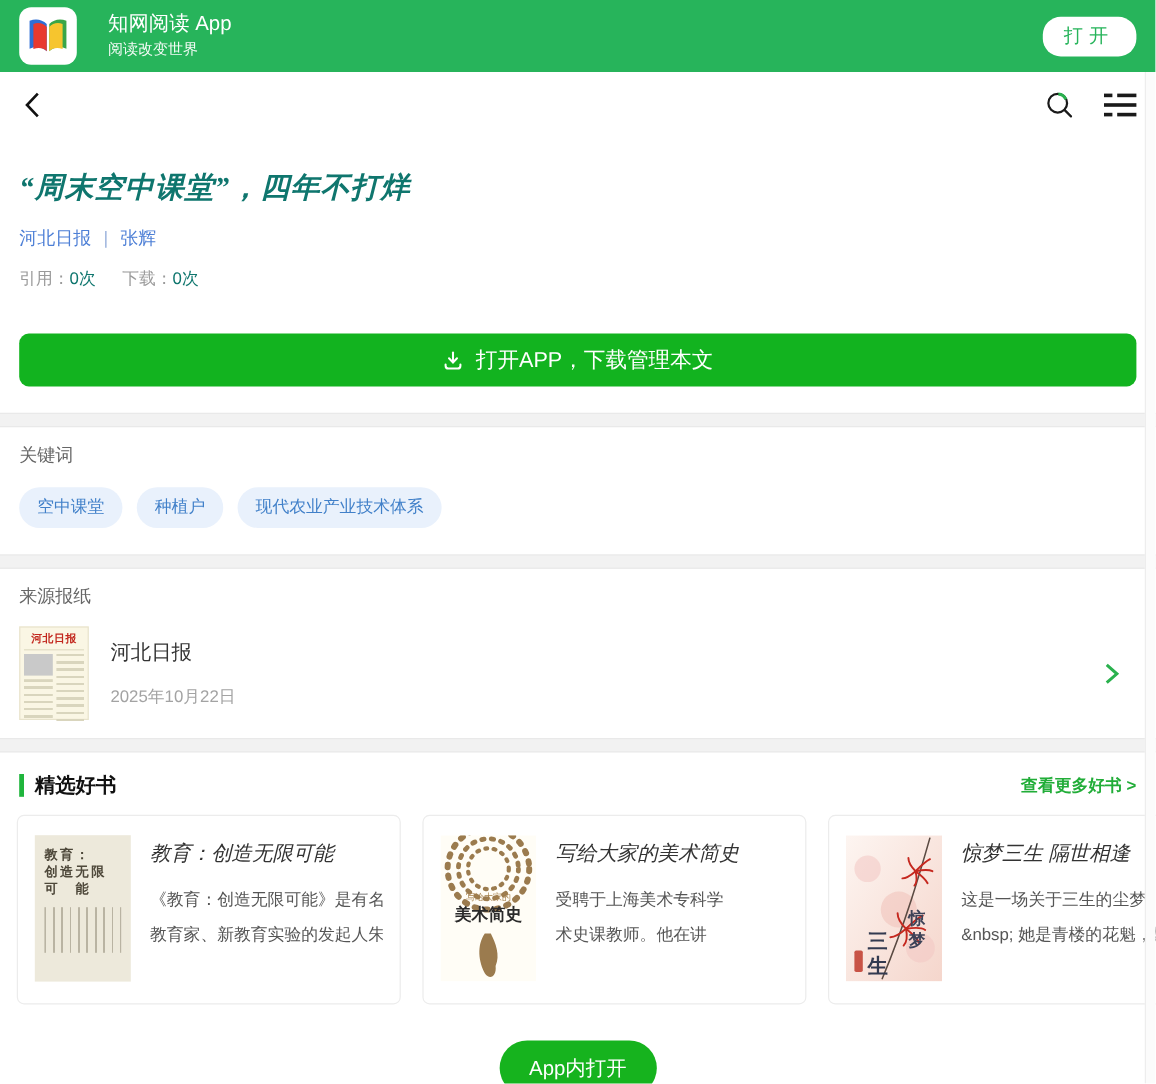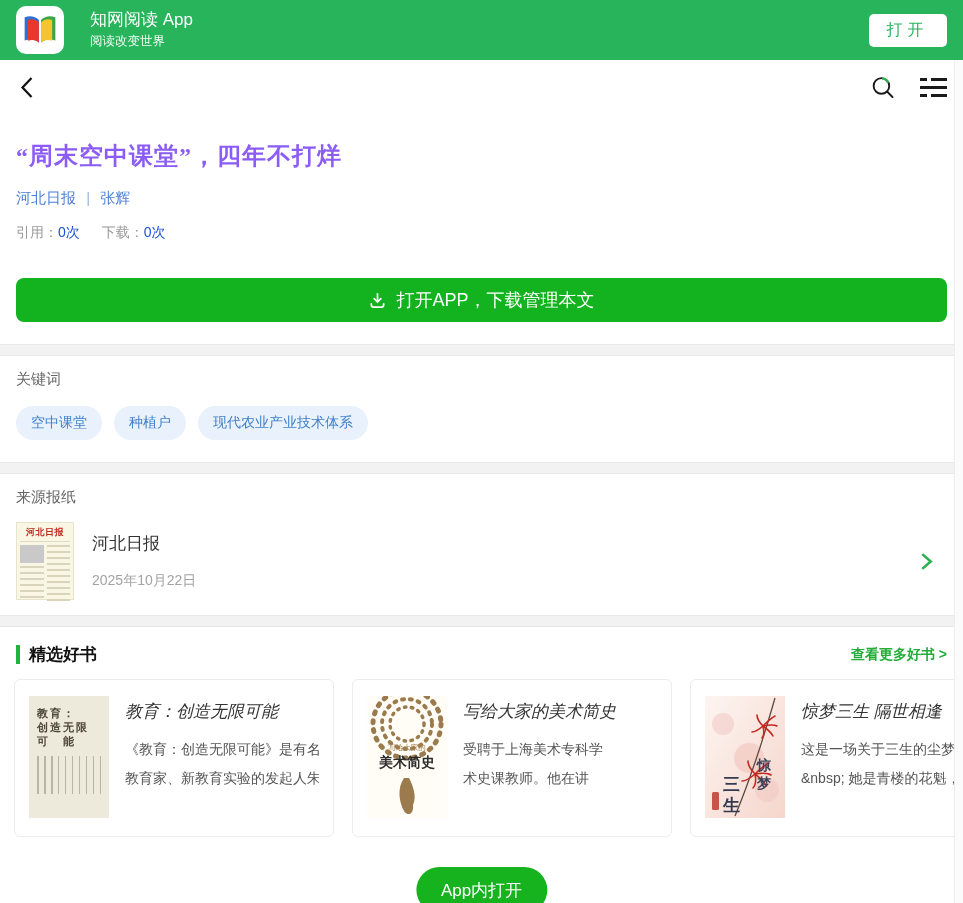--- a/index.html
+++ b/index.html
@@ -6,40 +6,40 @@
   body{
     width:963px;height:903px;position:relative;overflow:hidden;
     background:#fff;font-family:"Liberation Sans","DejaVu Sans",sans-serif;
   }
   
   .banner{height:60px;background:#27b45b;display:flex;align-items:center;padding:0 16px;box-sizing:border-box;}
   .app-icon{width:48px;height:48px;background:#fff;border-radius:10px;display:flex;align-items:center;justify-content:center;flex-shrink:0;}
   .banner-text{margin-left:26px;color:#fff;}
   .banner-title{font-size:17px;line-height:19px;}
   .banner-sub{font-size:12.5px;margin-top:4px;opacity:.95;}
-  .open-btn{margin-left:auto;width:78px;height:33px;background:#fff;color:#27b45b;border:none;border-radius:5px;
+  .open-btn{margin-left:auto;width:78px;height:33px;background:#fff;color:#27b45b;border:none;border-radius:15px;
     font-size:16px;letter-spacing:5px;padding-left:5px;cursor:pointer;font-family:inherit;display:flex;align-items:center;justify-content:center;}
   
   .nav{height:54px;display:flex;align-items:center;padding:0 16px;box-sizing:border-box;}
   .nav-right{margin-left:auto;display:flex;align-items:center;gap:24px;}
   .icon-list{display:flex;flex-direction:column;gap:5px;cursor:pointer;}
   .icon-list .row{display:flex;gap:4px;align-items:center;}
   .icon-list .d{width:7px;height:3px;background:#1a1a1a;}
   .icon-list .l{width:16px;height:3px;background:#1a1a1a;}
   .icon-list .full{width:27px;height:3px;background:#1a1a1a;}
   
   .article{padding:0 16px;}
-  .art-title{font-family:"Liberation Serif","DejaVu Serif",serif;font-size:24px;font-weight:bold;color:#8b5cf6;
-    margin:26px 0 0;letter-spacing:1px;}
+  .art-title{font-family:"Liberation Serif","DejaVu Serif",serif;font-size:24px;font-weight:bold;color:#0f766e;
+    margin:26px 0 0;letter-spacing:1px;font-style:italic;}
   .src-line{margin-top:17px;font-size:15px;color:#4d7fd6;}
   .src-line .sep{color:#9db4dd;margin:0 6px;}
   .para{margin-top:20px;font-size:19px;line-height:39px;color:#222;text-align:justify;}
   .para .snap-label{font-weight:bold;}
   .stats{margin-top:16px;font-size:14px;color:#9a9a9a;display:flex;gap:22px;}
-  .stats .num{color:#1d4ed8;}
+  .stats .num{color:#0f766e;}
   .cta{margin:36px 0 0;height:44px;width:100%;background:#12b31f;border:none;border-radius:8px;color:#fff;
     font-size:18px;display:flex;align-items:center;justify-content:center;gap:9px;cursor:pointer;font-family:inherit;}
   .cta-space{height:22px;}
   
   .band{height:12px;background:#f2f2f2;border-top:1px solid #e9e9e9;border-bottom:1px solid #e9e9e9;box-sizing:border-box;}
   
   .kw{padding:14px 16px 22px;}
   .sec-label{font-size:15px;color:#666;}
   .kw-tags{margin-top:17px;display:flex;gap:12px;}
   .tag{background:#e9f1fc;color:#4180c9;font-size:14px;padding:8px 15px;border-radius:18px;cursor:pointer;}

